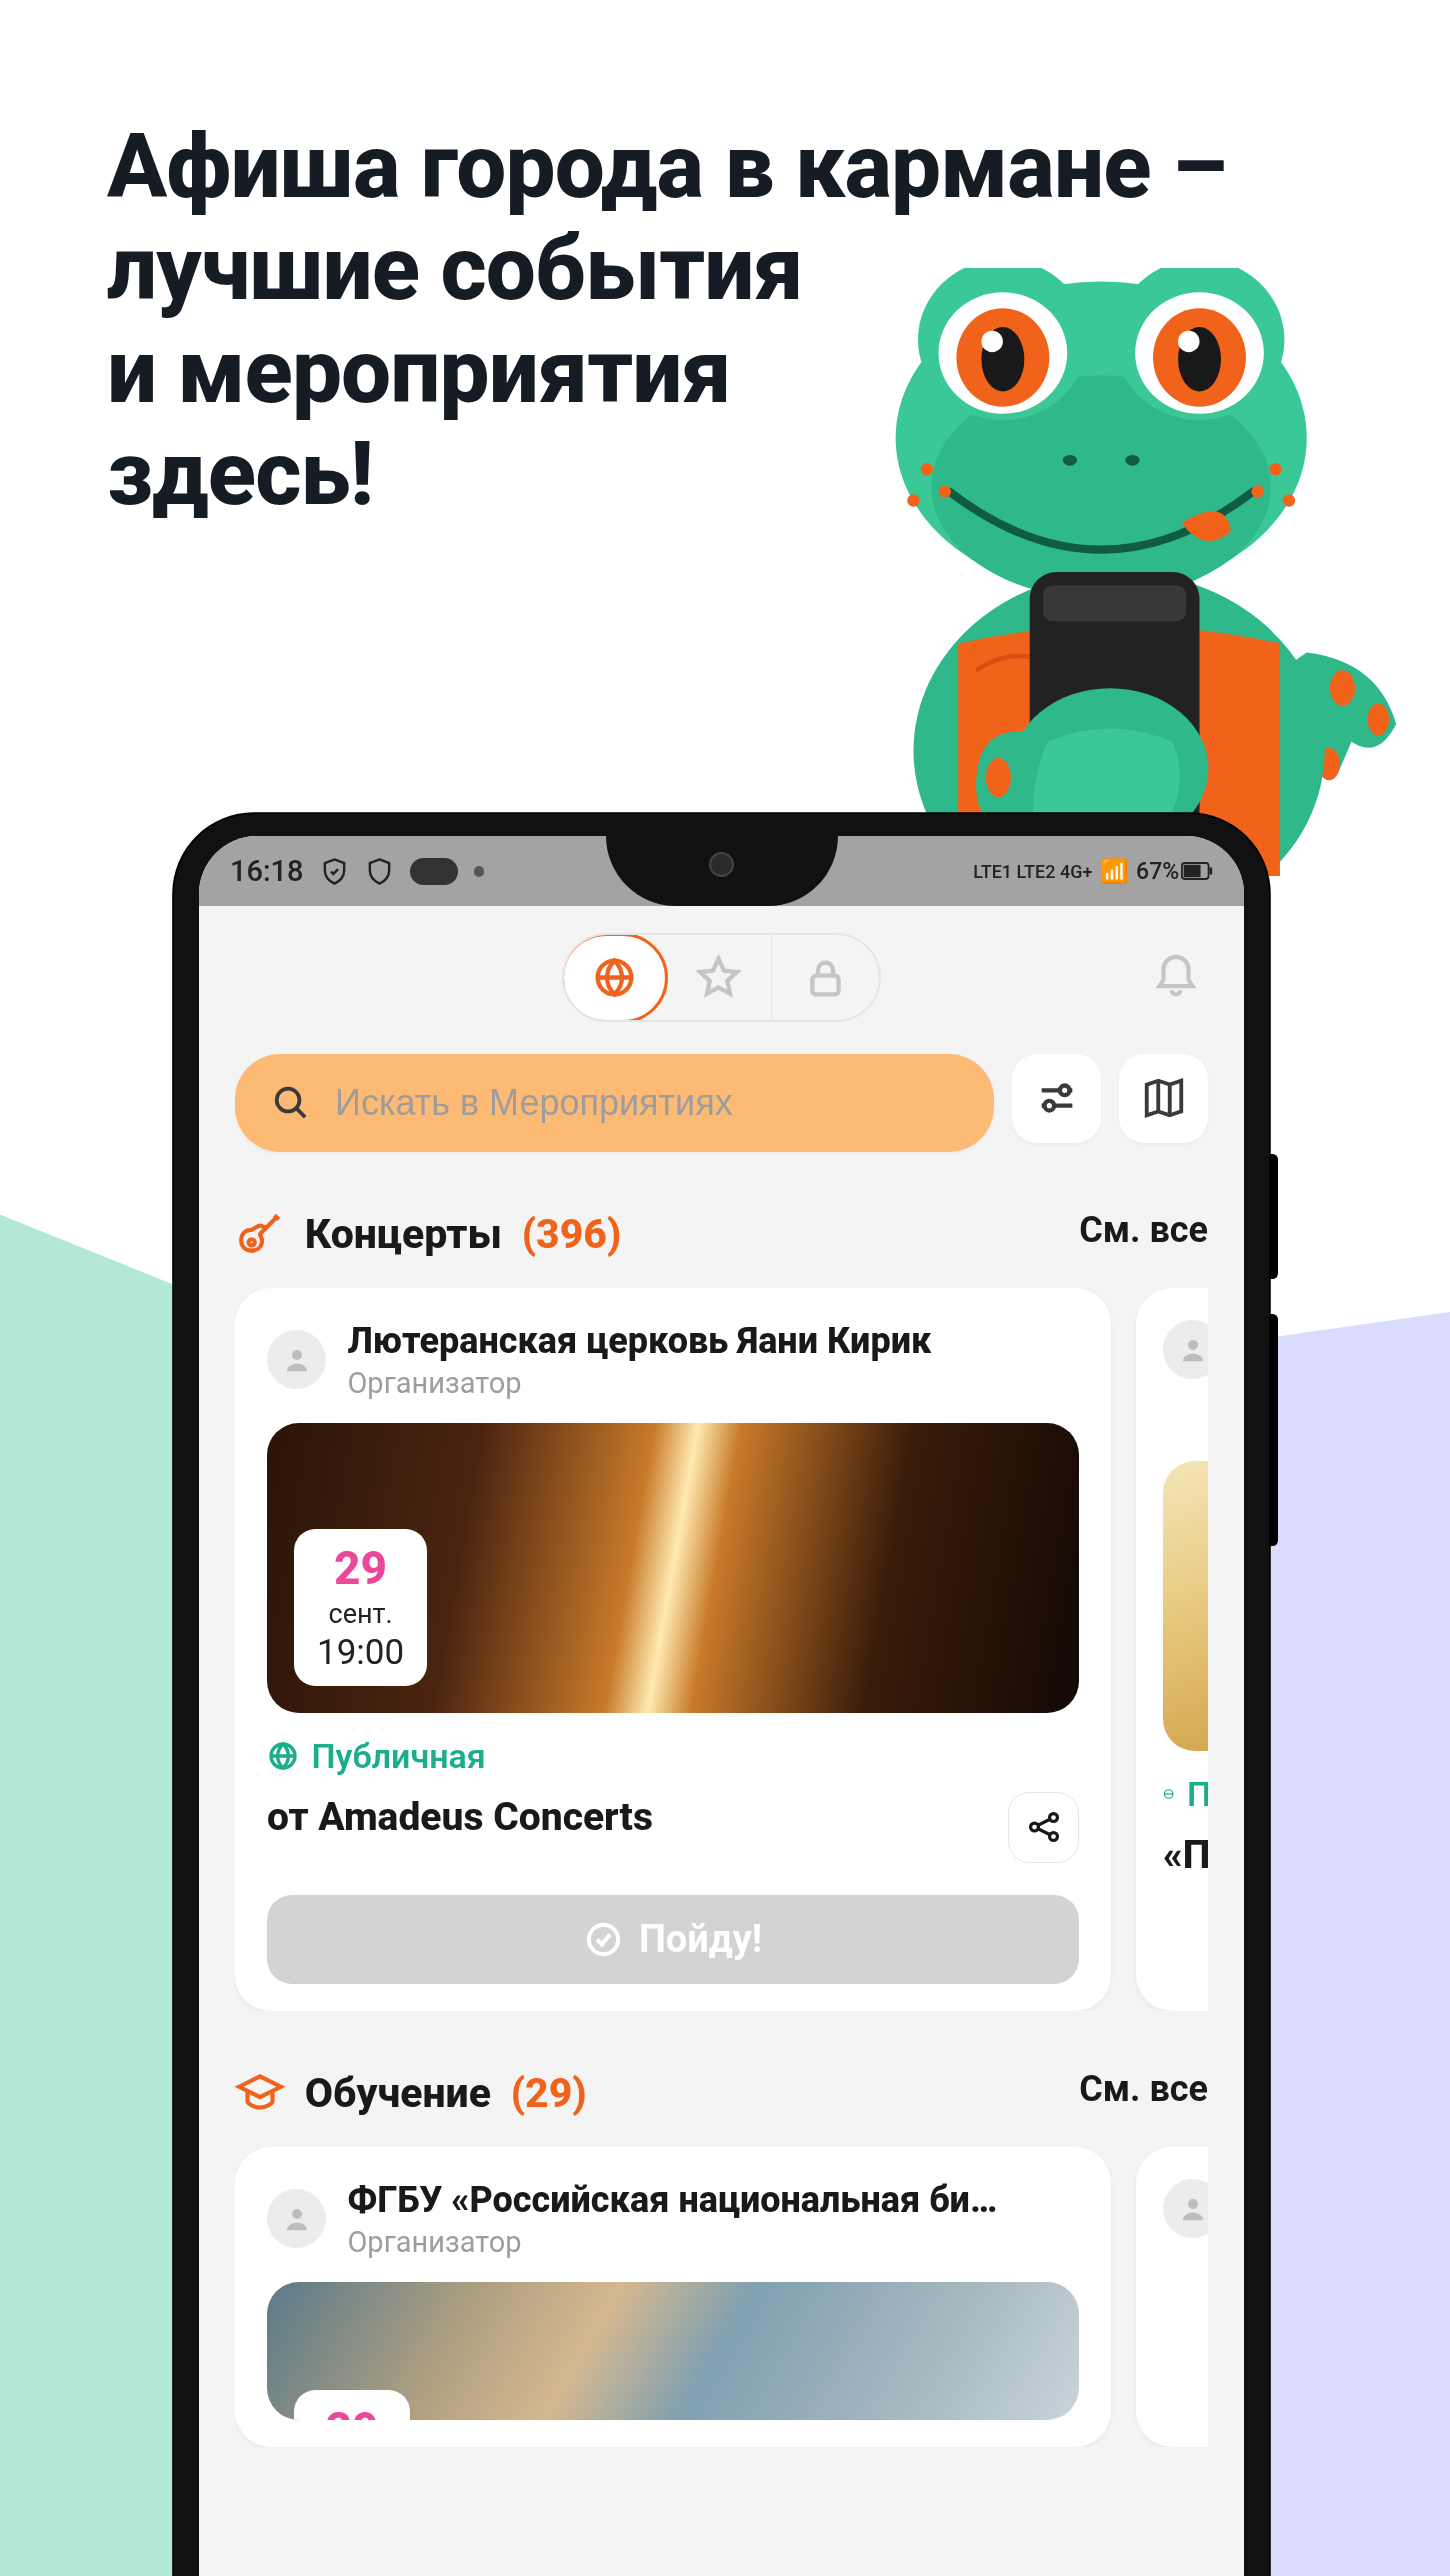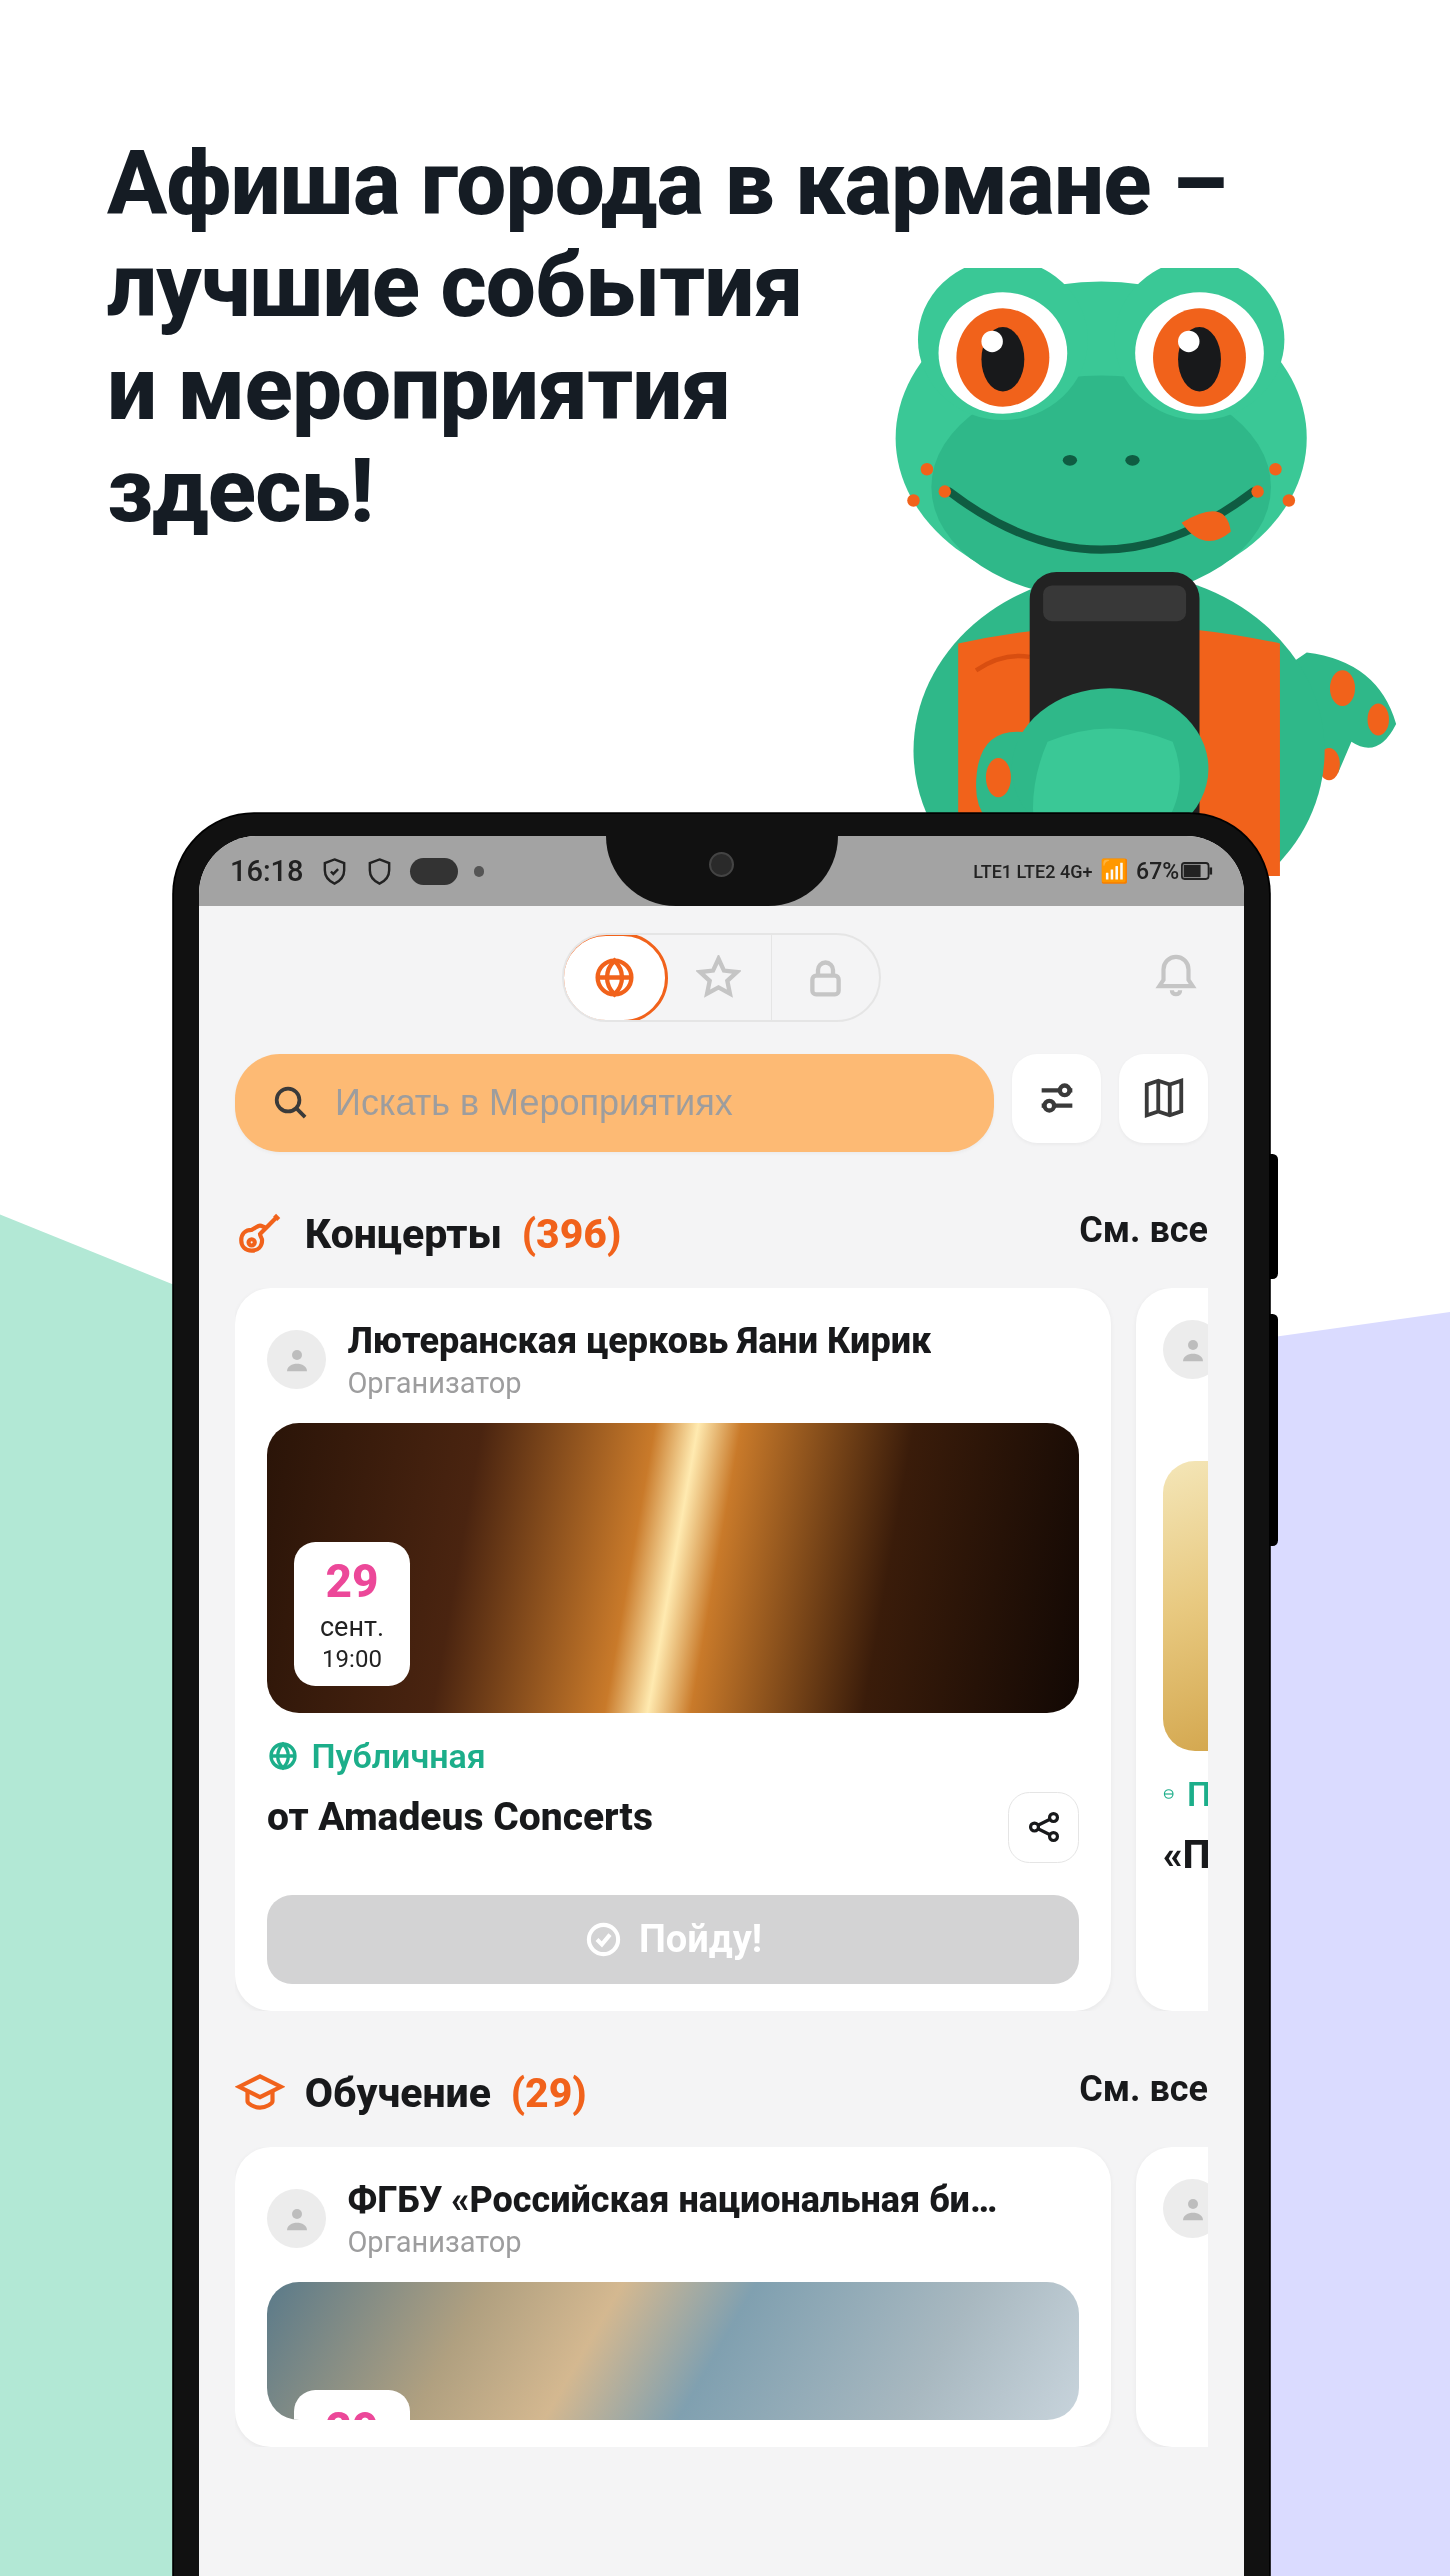--- a/index.html
+++ b/index.html
@@ -25,21 +25,21 @@
     position: absolute;
     right: -357px; bottom: -89px;
     width: 804px; height: 1340px;
     background: #dadbff;
     transform: rotate(-8deg);
     z-index: 0;
   }
 
   .headline {
     position: absolute;
-    top: 133px;
+    top: 116px;
     left: 107px;
     right: 107px;
     font-size: 89px;
     font-weight: 800;
     line-height: 1.15;
     color: #151c24;
     z-index: 2;
     letter-spacing: -0.9px;
   }
 
@@ -274,21 +274,21 @@
     left: 27px; bottom: 27px;
     background: #fff;
     border-radius: 21.4px;
     padding: 16px 23px 12.5px;
     text-align: center;
     min-width: 116px;
   }
   .date-badge.partial { bottom: -45px;}
   .date-day { font-size: 46px; font-weight: 800; color: #ec4899; line-height:1;}
   .date-month { font-size: 27px; color: #222; margin-top: 7.1px;}
-  .date-time { font-size: 24px; color: #222; margin-top: 1.8px;}
+  .date-time { font-size: 35px; color: #222; margin-top: 1.8px;}
 
   .visibility {
     display: flex;
     align-items: center;
     gap: 12.5px;
     margin: 23px 0 16px;
   }
   .visibility svg { width: 32px; height: 32px; }
   .visibility-text {
     font-size: 34px;

